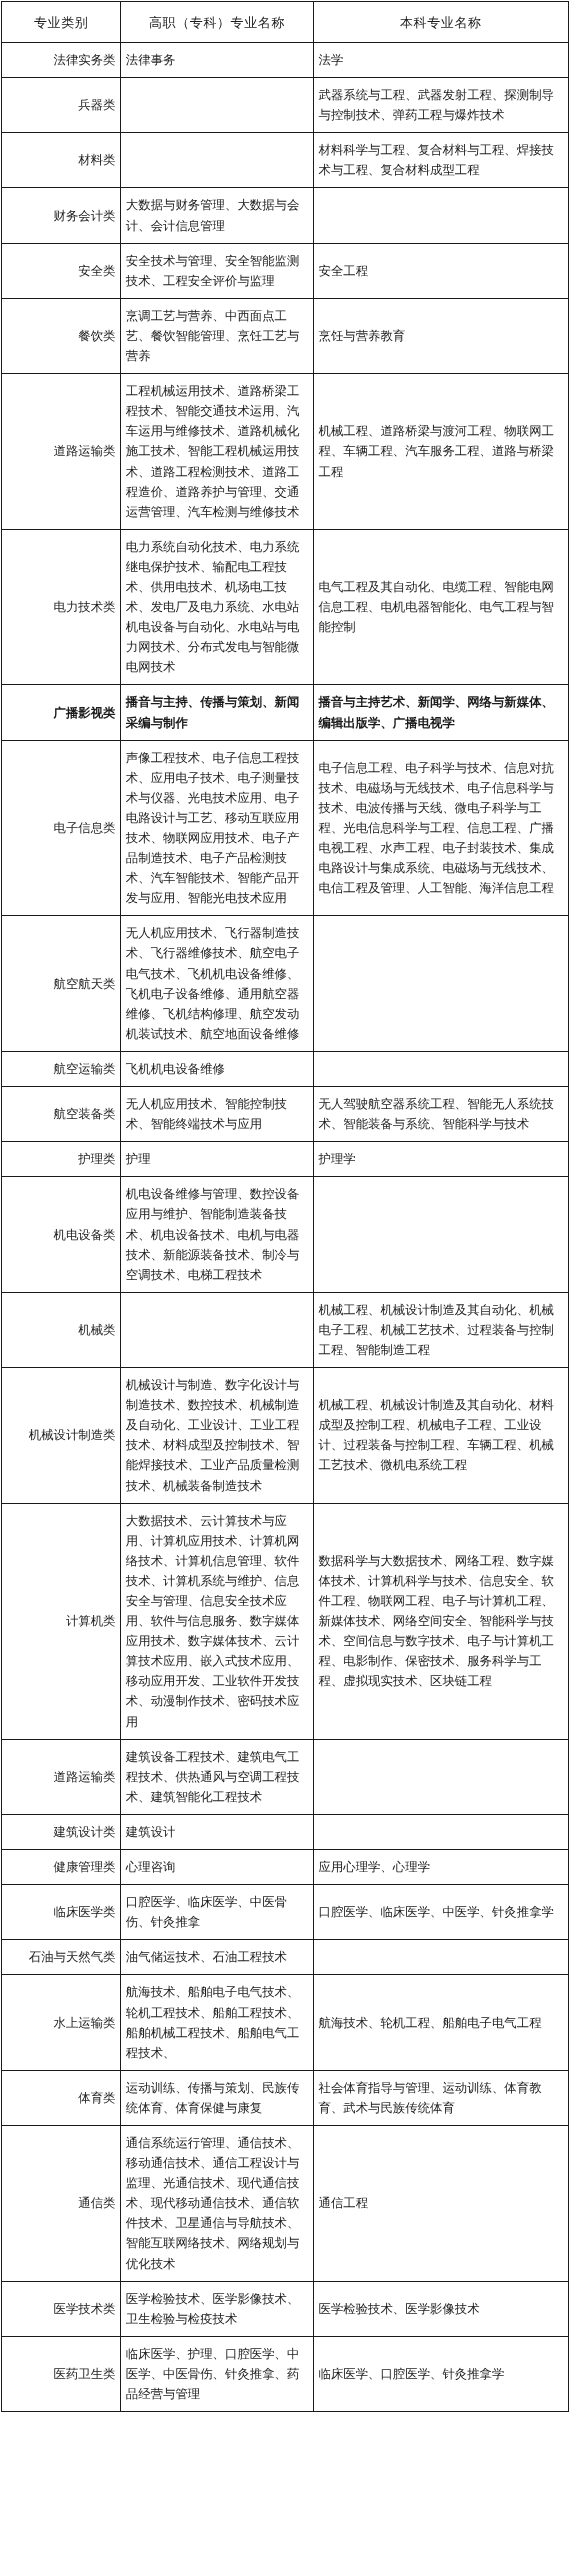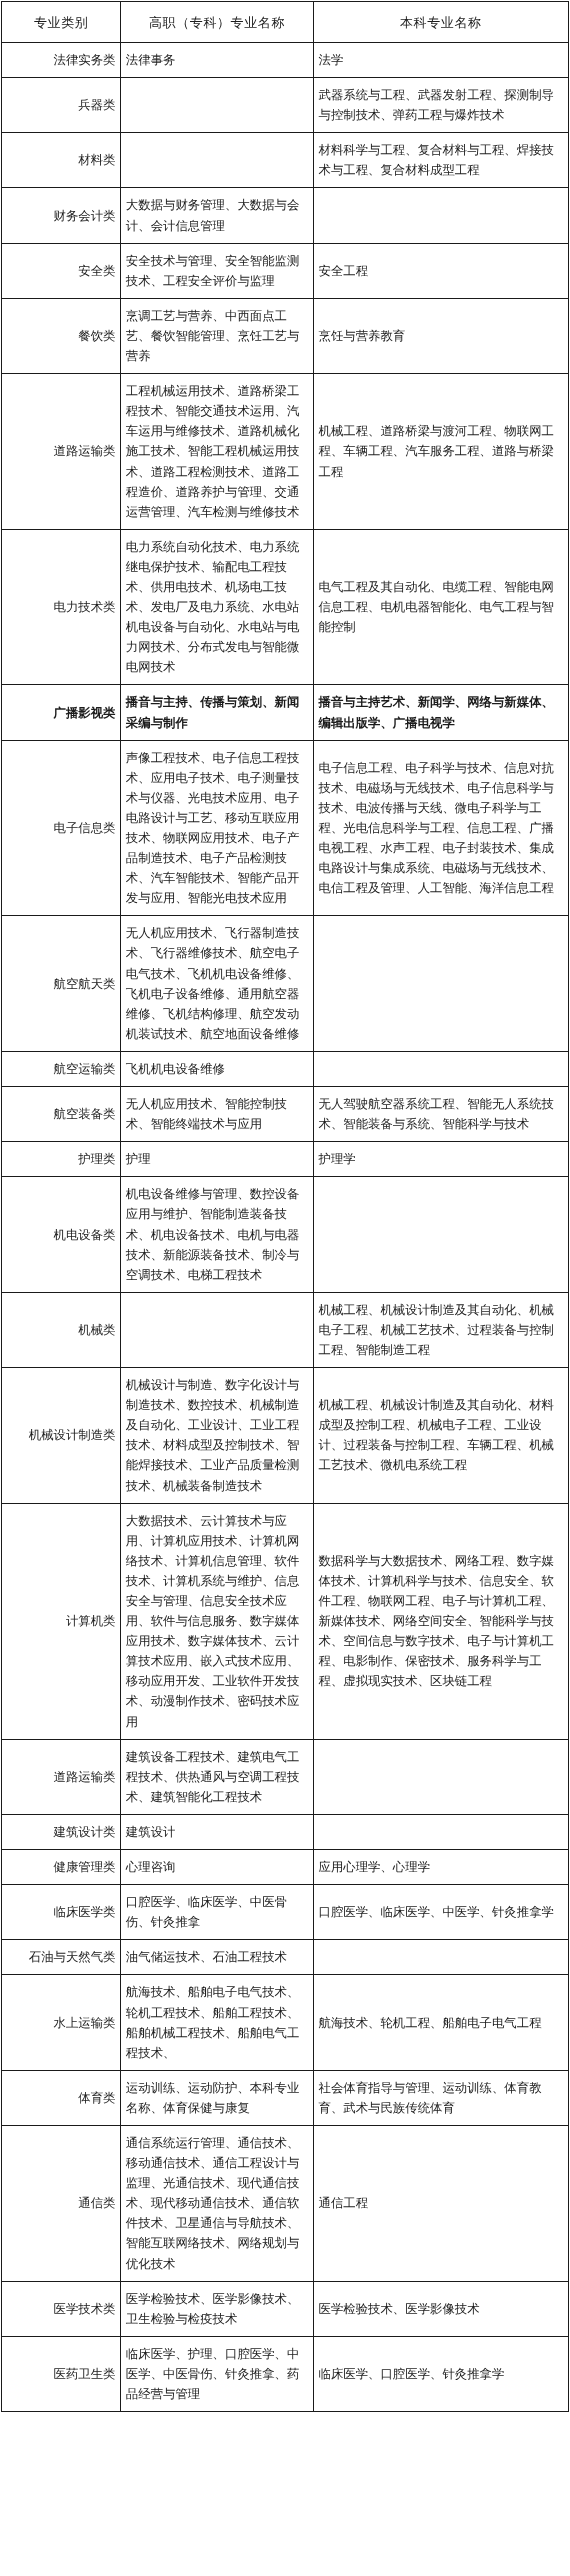--- a/index.html
+++ b/index.html
@@ -217,21 +217,21 @@
 
 
   <tr>
     <td class="cat">水上运输类</td>
     <td class="voc">航海技术、船舶电子电气技术、轮机工程技术、船舶工程技术、船舶机械工程技术、船舶电气工程技术、</td>
     <td class="ug">航海技术、轮机工程、船舶电子电气工程</td>
   </tr>
 
   <tr>
     <td class="cat">体育类</td>
-    <td class="voc">运动训练、运动防护、本科专业名称、体育保健与康复</td>
+    <td class="voc">运动训练、传播与策划、民族传统体育、体育保健与康复</td>
     <td class="ug">社会体育指导与管理、运动训练、体育教育、武术与民族传统体育</td>
   </tr>
 
 
   <tr>
     <td class="cat">通信类</td>
     <td class="voc">通信系统运行管理、通信技术、移动通信技术、通信工程设计与监理、光通信技术、现代通信技术、现代移动通信技术、通信软件技术、卫星通信与导航技术、智能互联网络技术、网络规划与优化技术</td>
     <td class="ug">通信工程</td>
   </tr>
 

